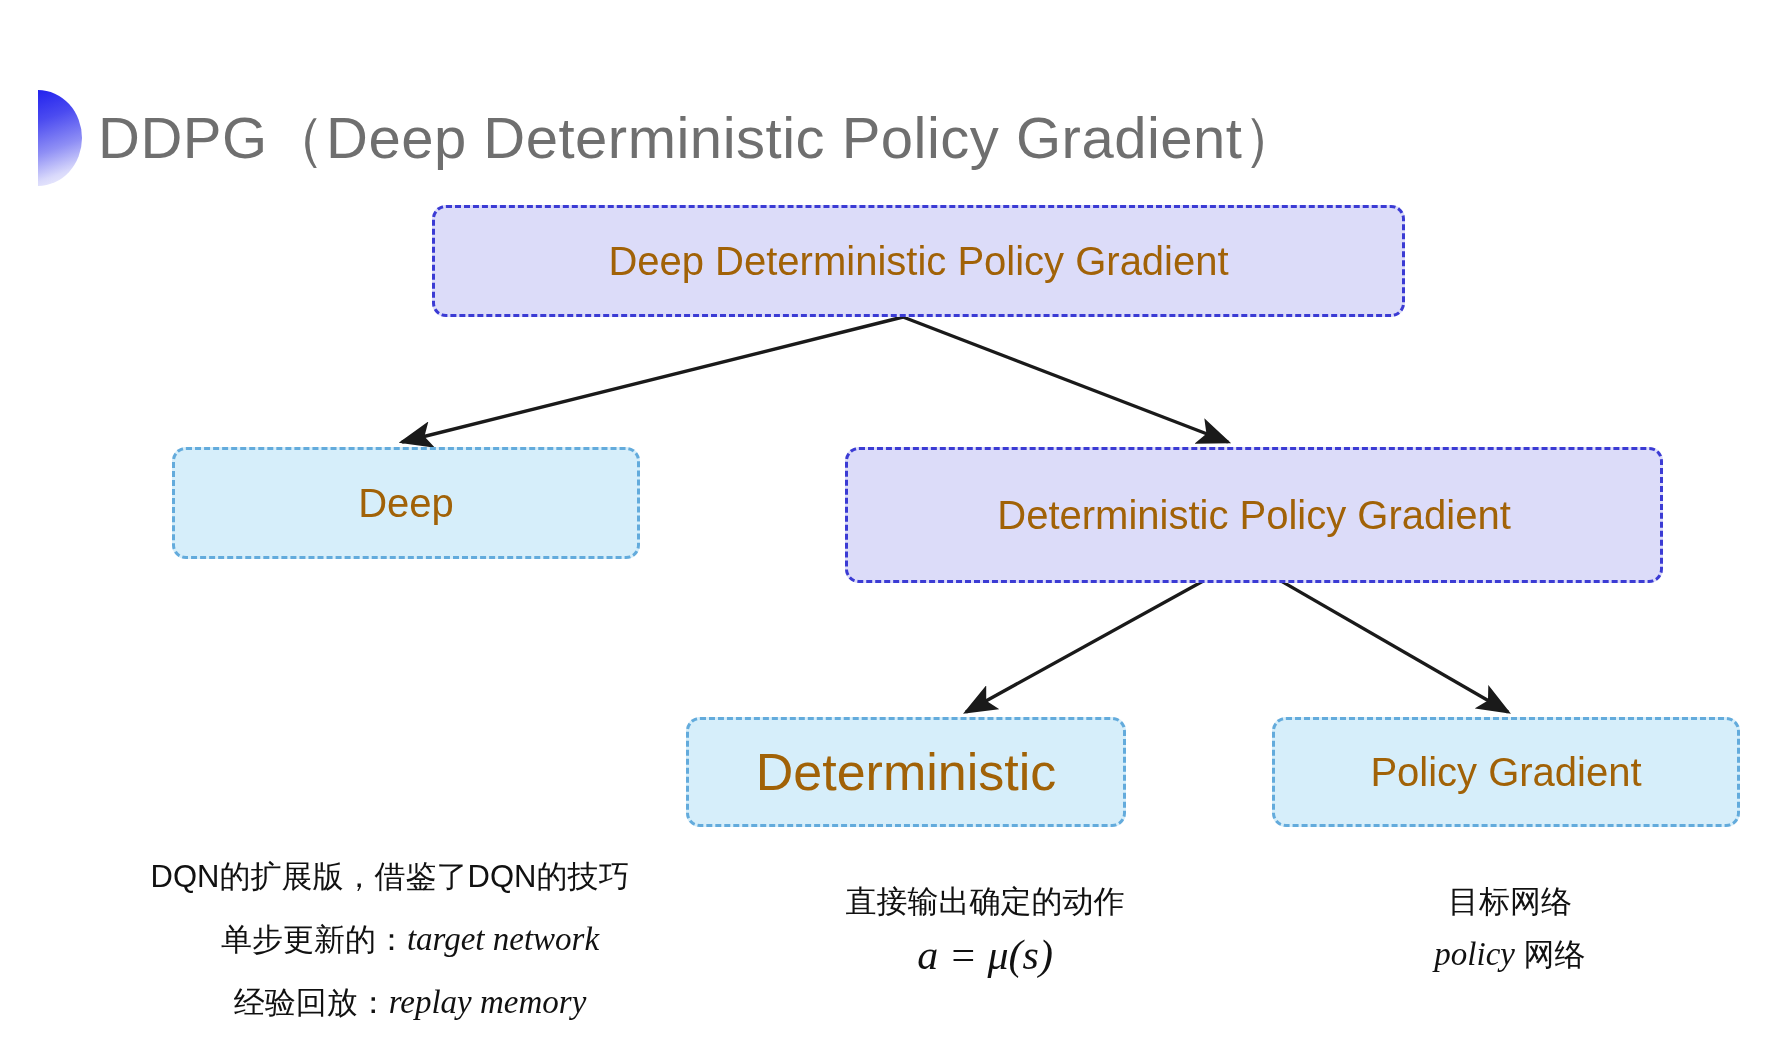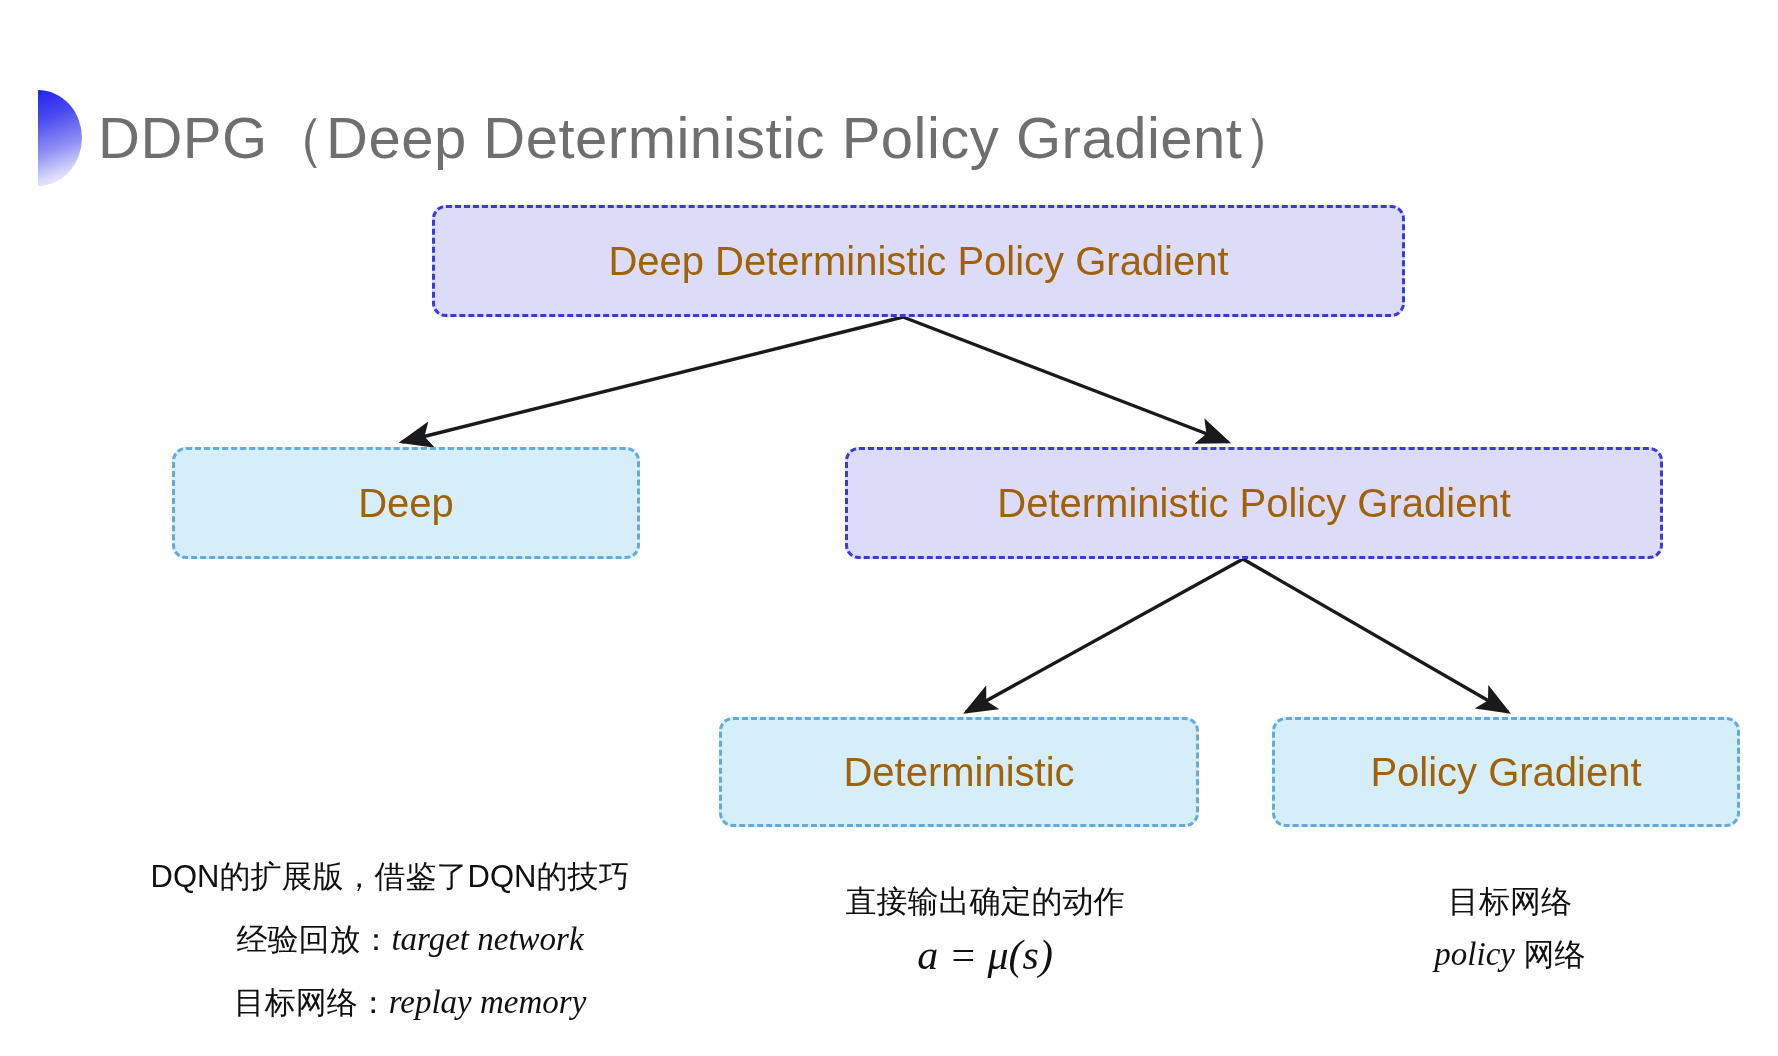--- a/index.html
+++ b/index.html
@@ -86,29 +86,29 @@
     left: 172px;
     top: 419px;
     width: 468px;
     height: 112px;
     font-size: 40px;
   }
   #node-dpg {
     left: 845px;
     top: 419px;
     width: 818px;
-    height: 112px;
+    height: 136px;
     font-size: 40px;
   }
   #node-deterministic {
-    left: 719px;
+    left: 686px;
     top: 689px;
-    width: 480px;
+    width: 440px;
     height: 110px;
-    font-size: 40px;
+    font-size: 52px;
   }
   #node-policy-gradient {
     left: 1272px;
     top: 689px;
     width: 468px;
     height: 110px;
     font-size: 40px;
   }
 
   
@@ -203,22 +203,22 @@
 
   <div id="node-deterministic" class="node cyan">
     <span class="node-label">Deterministic</span>
   </div>
   <div id="node-policy-gradient" class="node cyan">
     <span class="node-label">Policy Gradient</span>
   </div>
 
   <div id="ann-deep" class="annotation">
     <div class="ann-line">DQN的扩展版，借鉴了DQN的技巧</div>
-    <div class="ann-line indent"><span>经验回放：</span><span class="mathy">target network</span></div>
-    <div class="ann-line indent"><span>目标网络：</span><span class="mathy">replay memory</span></div>
+    <div class="ann-line indent"><span>单步更新的：</span><span class="mathy">target network</span></div>
+    <div class="ann-line indent"><span>经验回放：</span><span class="mathy">replay memory</span></div>
   </div>
 
   <div id="ann-deterministic" class="annotation">
     <div class="ann-line">直接输出确定的动作</div>
     <div class="formula">a = μ(s)</div>
   </div>
 
   <div id="ann-policy" class="annotation">
     <div class="ann-line">目标网络</div>
     <div class="ann-line"><span class="mathy">policy</span><span> 网络</span></div>

